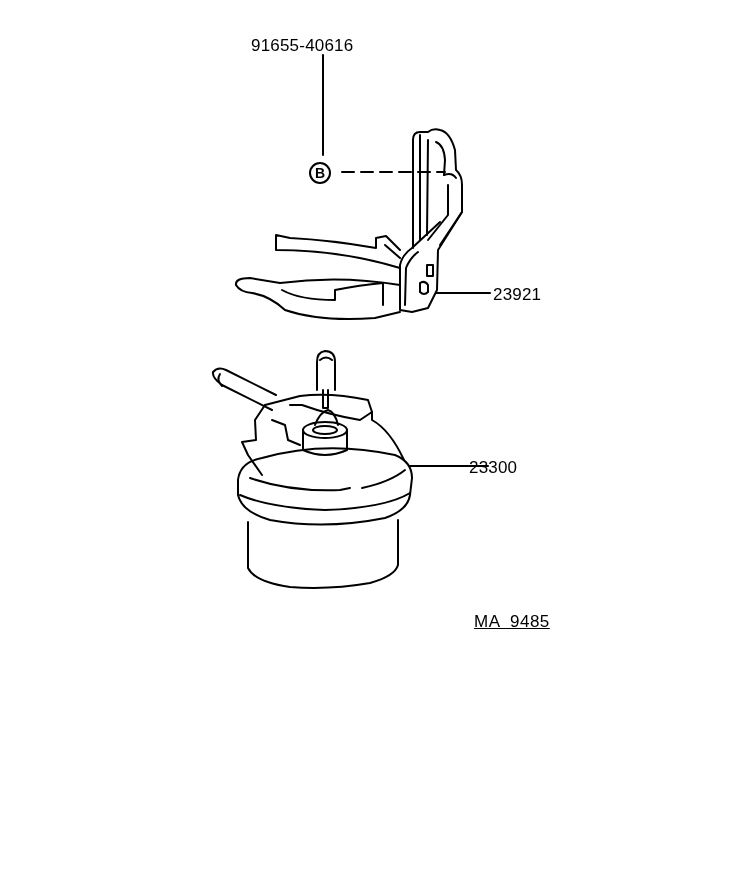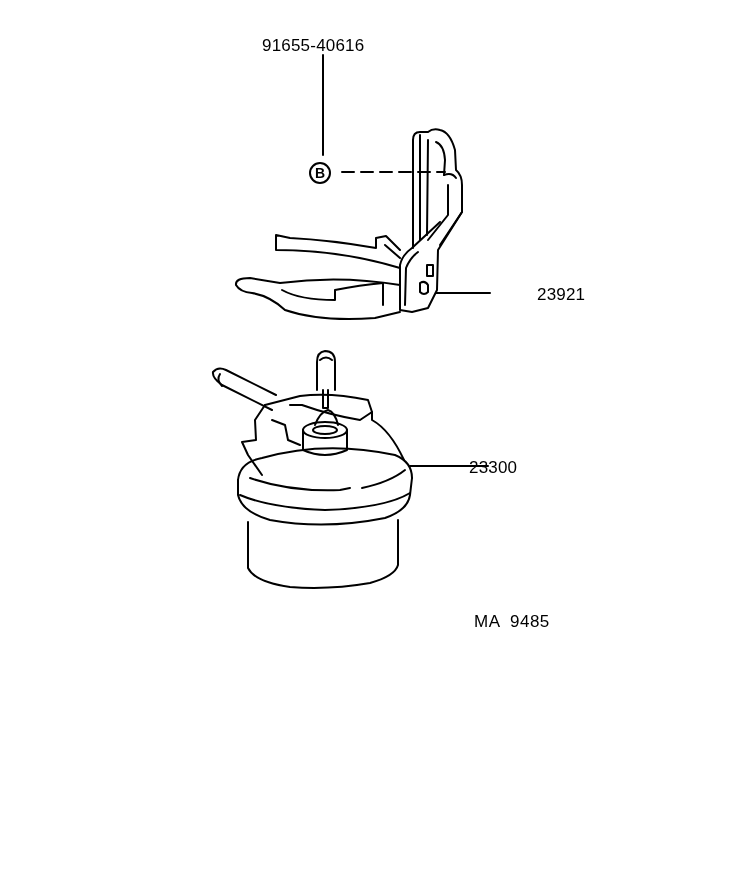--- a/index.html
+++ b/index.html
@@ -1,19 +1,19 @@
 <!DOCTYPE html>
 <html><head>
 <meta charset="utf-8">
 <style>
   html, body { margin: 0; padding: 0; background: #ffffff; }
   body { width: 744px; height: 886px; position: relative; overflow: hidden; font-family: "Liberation Sans", sans-serif; }
   #diagram { position: absolute; left: 0; top: 0; width: 744px; height: 886px; }
   .label { position: absolute; font-family: "Liberation Sans", sans-serif; font-size: 17px; color: #000; white-space: nowrap; letter-spacing: 0.2px; }
-  .ref { position: absolute; font-family: "Liberation Sans", sans-serif; font-size: 17px; color: #000; white-space: nowrap; letter-spacing: 0.5px; }
+  .ref { position: absolute; font-family: "Liberation Sans", sans-serif; font-size: 17px; color: #000; white-space: nowrap; letter-spacing: 0.5px; text-decoration: underline; }
   .callout { position: absolute; width: 22px; height: 22px; border: 2px solid #000; border-radius: 50%; box-sizing: border-box; font-family: "Liberation Sans", sans-serif; font-weight: bold; font-size: 14px; line-height: 18px; text-align: center; background: #fff; }
 </style>
 </head>
 <body>
 
 <div id="diagram">
   <svg width="744" height="886" viewBox="0 0 744 886" xmlns="http://www.w3.org/2000/svg">
     <g fill="none" stroke="#000" stroke-width="2" stroke-linejoin="round" stroke-linecap="round">
 
       <g>
@@ -75,17 +75,17 @@
       </g>
 
       <line x1="410" y1="466" x2="488" y2="466"></line>
     </g>
   </svg>
 
   
   <div class="callout" style="left:309px; top:162px;">B</div>
 
   
-  <div class="label" style="left:262px; top:36px;text-align:right;">91655-40616</div>
-  <div class="label" style="left:493px; top:285px;margin-left:44px;">23921</div>
+  <div class="label" style="left:251px; top:36px;text-align:right;">91655-40616</div>
+  <div class="label" style="left:493px; top:285px;">23921</div>
   <div class="label" style="left:469px; top:458px;">23300</div>
   <div class="ref" style="left:474px; top:612px; white-space:pre;">MA  9485</div>
 </div>
 
 </body></html>

